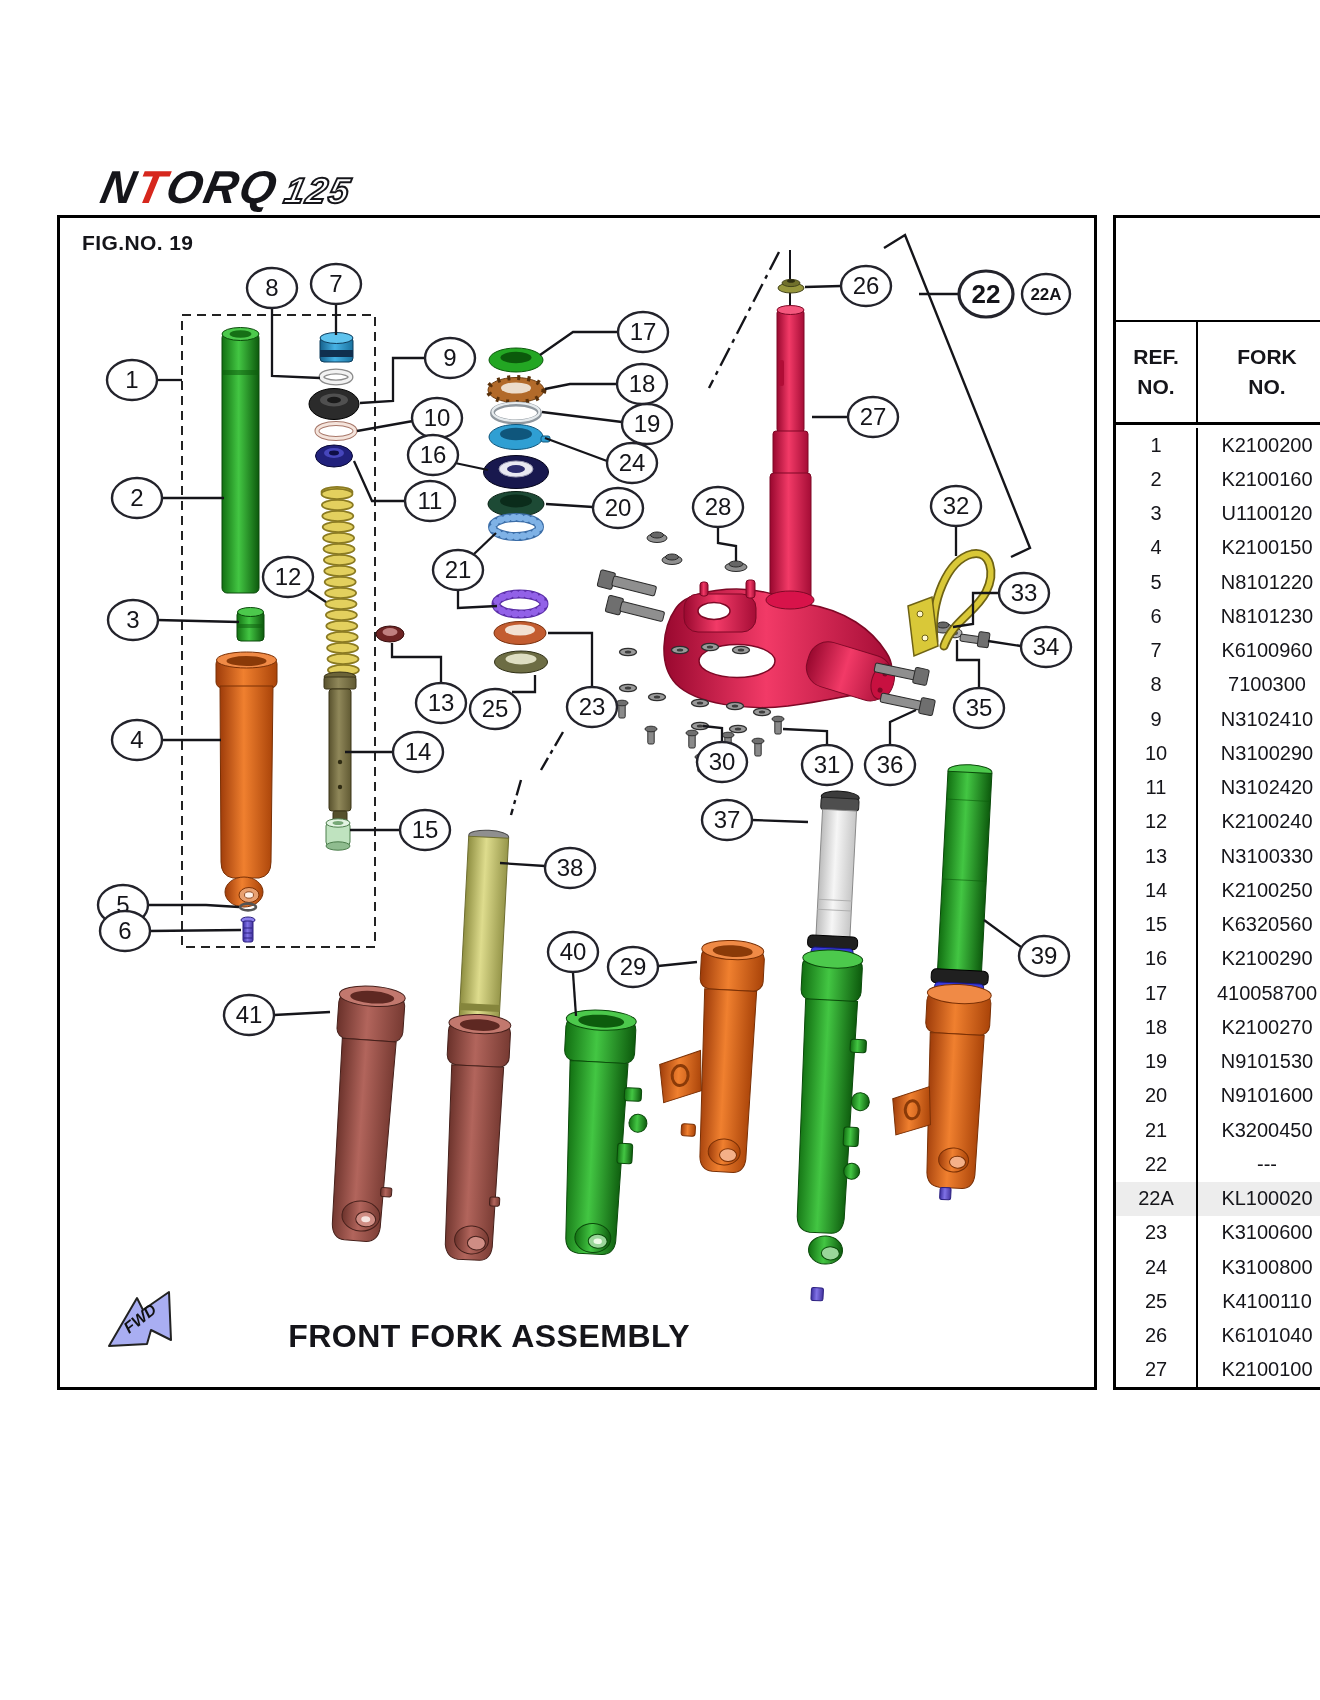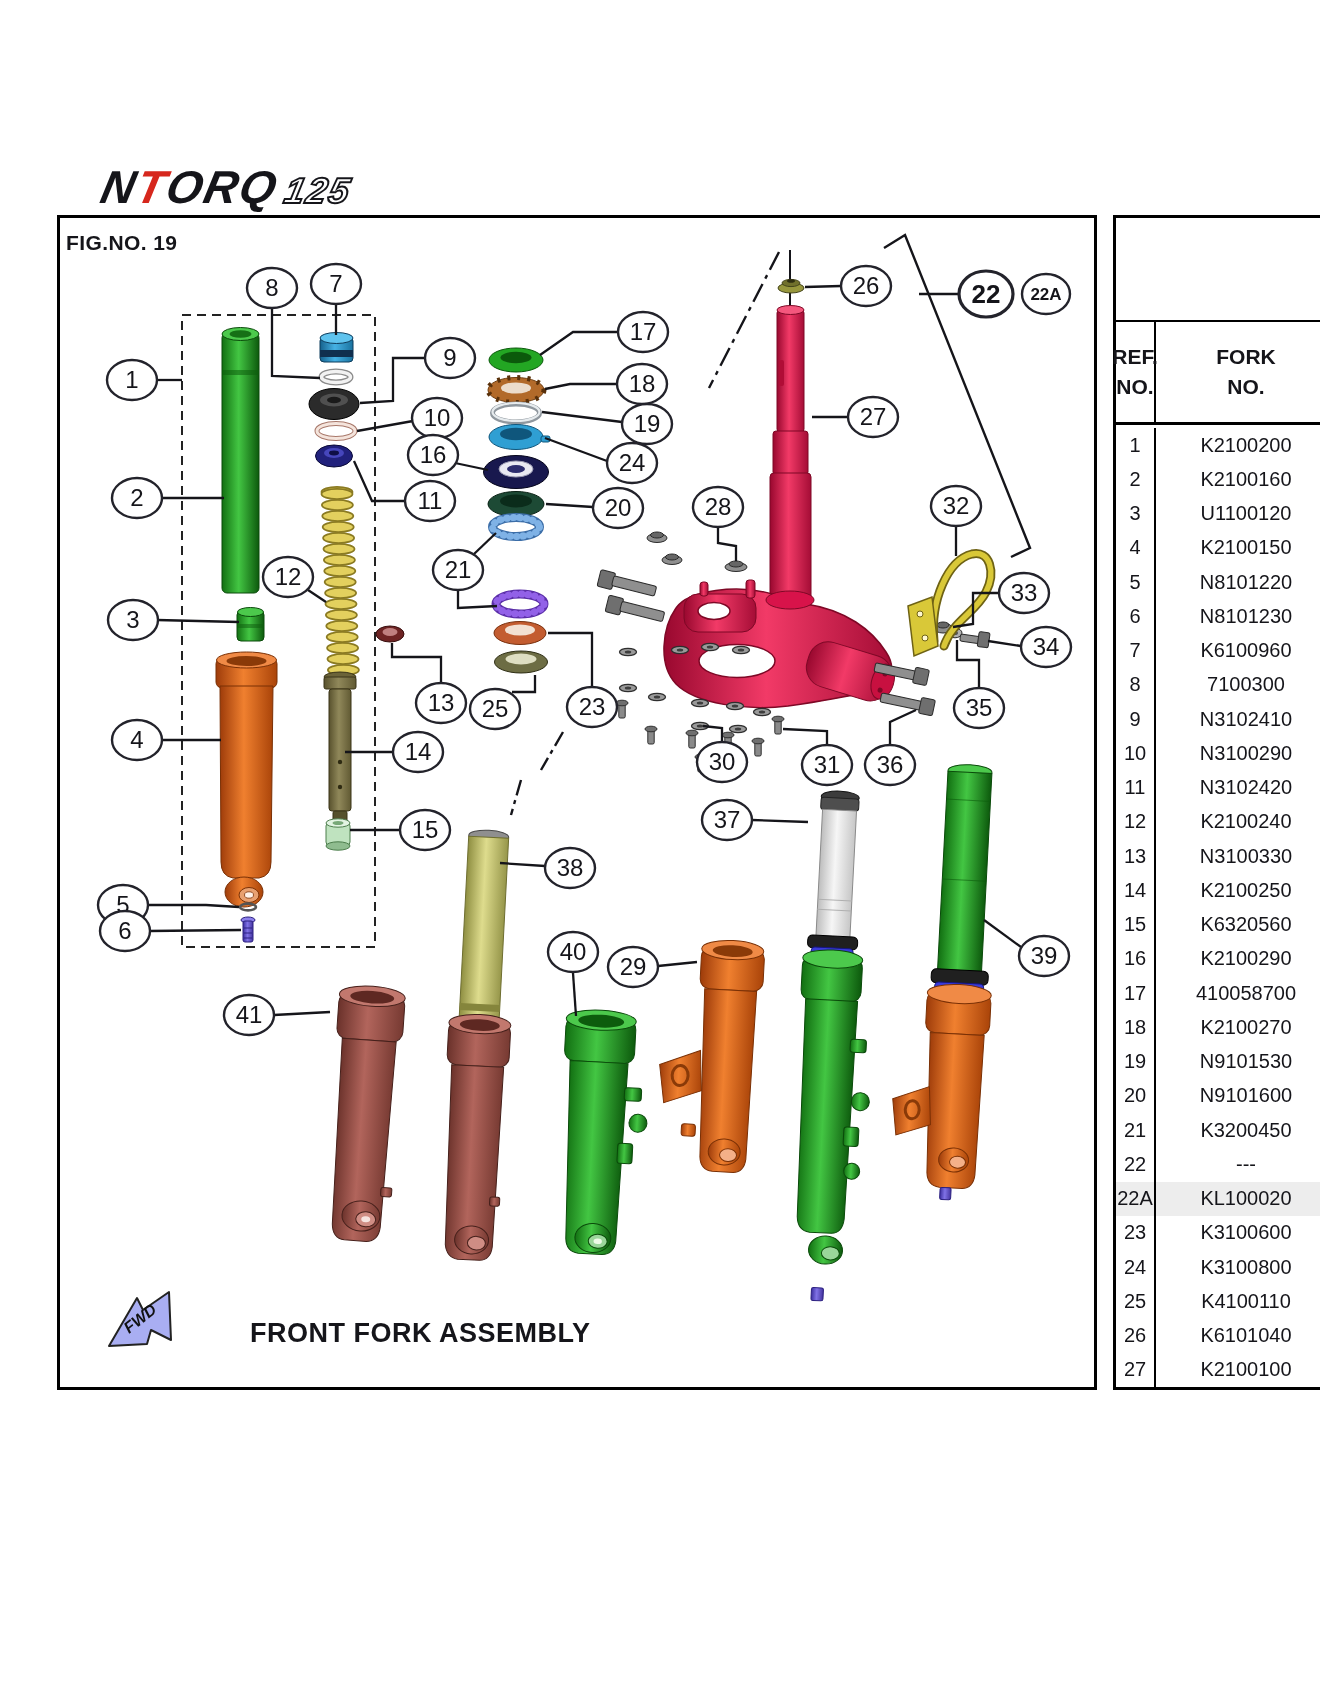--- a/index.html
+++ b/index.html
@@ -1,32 +1,32 @@
 <!DOCTYPE html>
 <html style="--hl: #ededed;"><head>
 <meta charset="utf-8">
 <style>
   html,body{margin:0;padding:0;background:#fff}
   .page{position:relative;width:1320px;height:1700px;background:#ffffff;overflow:hidden;
         font-family:"Liberation Sans",sans-serif;color:#15151a}
   .dbox{position:absolute;left:57px;top:215px;width:1040px;height:1175px;
         border:3px solid #000;box-sizing:border-box;background:#fff}
-  .fig{position:absolute;left:66px;top:231px;font-size:21px;font-weight:bold;letter-spacing:.4px}
-  .title{position:absolute;left:250px;top:1318px;width:440px;text-align:left;
-         font-size:27px;font-weight:bold;letter-spacing:.5px}
+  .fig{position:absolute;left:82px;top:231px;font-size:21px;font-weight:bold;letter-spacing:.4px}
+  .title{position:absolute;left:250px;top:1318px;width:440px;text-align:right;
+         font-size:32px;font-weight:bold;letter-spacing:.5px}
   .logo{position:absolute;left:86px;top:158px;width:380px;height:62px}
   .fwd{position:absolute;left:103px;top:1280px;width:90px;height:88px}
   .dsvg{position:absolute;left:57px;top:215px;width:1040px;height:1175px}
   
   .tbl{position:absolute;left:1113px;top:215px;width:226px;height:1175px;
        border:3px solid #000;box-sizing:border-box;background:#fff}
   .hdrblank{height:104px;border-bottom:2.5px solid #000;box-sizing:border-box}
   .hdr{display:flex;height:103px;border-bottom:3px solid #000;box-sizing:border-box;
        font-weight:bold;font-size:21px;text-align:center;line-height:1.45}
-  .c1{width:40px;flex:none;border-right:2.5px solid #000;box-sizing:border-box;
+  .c1{width:82px;flex:none;border-right:2.5px solid #000;box-sizing:border-box;
       display:flex;align-items:center;justify-content:center}
   .c2{flex:1;display:flex;align-items:center;justify-content:center}
   .rows{position:absolute;top:210px;bottom:0;left:0;right:0;display:flex;flex-direction:column}
   .trow{flex:1;display:flex;font-size:20px}
   .trow.hl{background:var(--hl,#ededed)}
   text{font-family:"Liberation Sans",sans-serif}
 </style>
 </head>
 <body>
 

